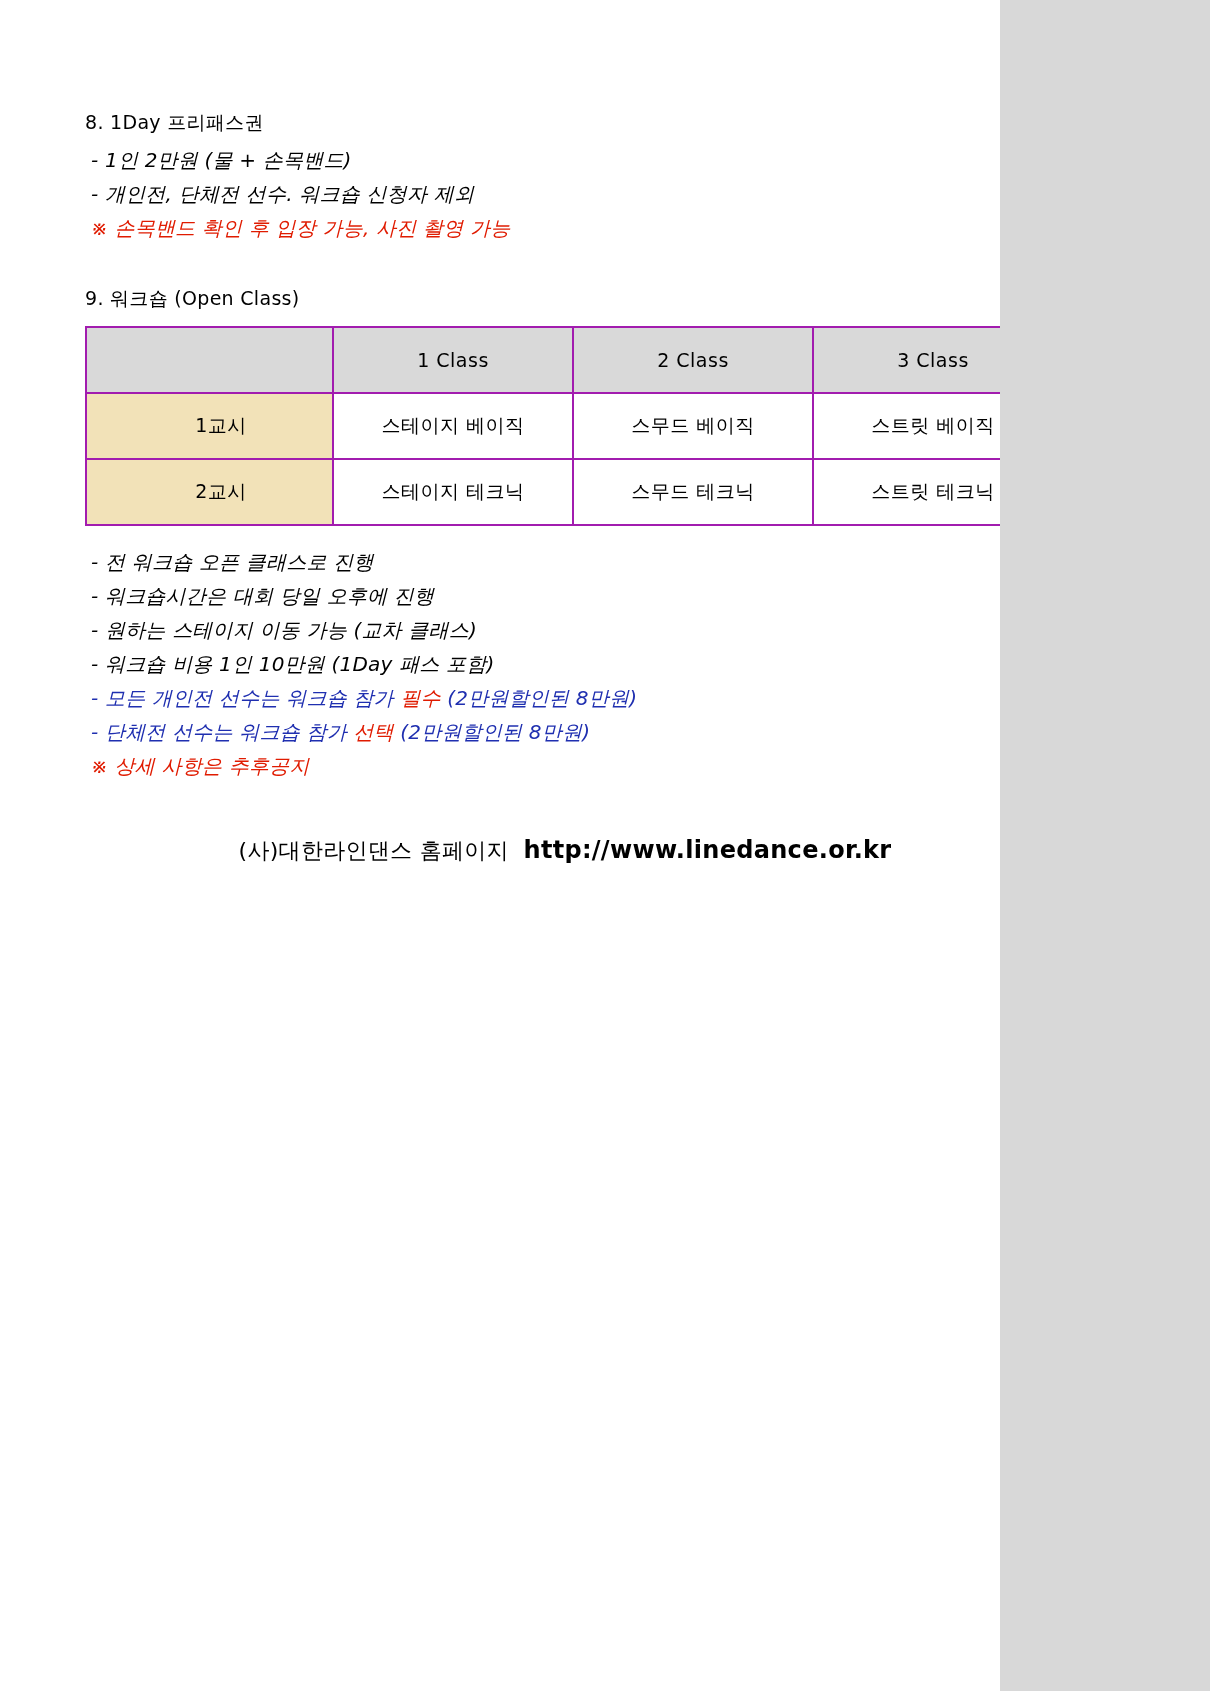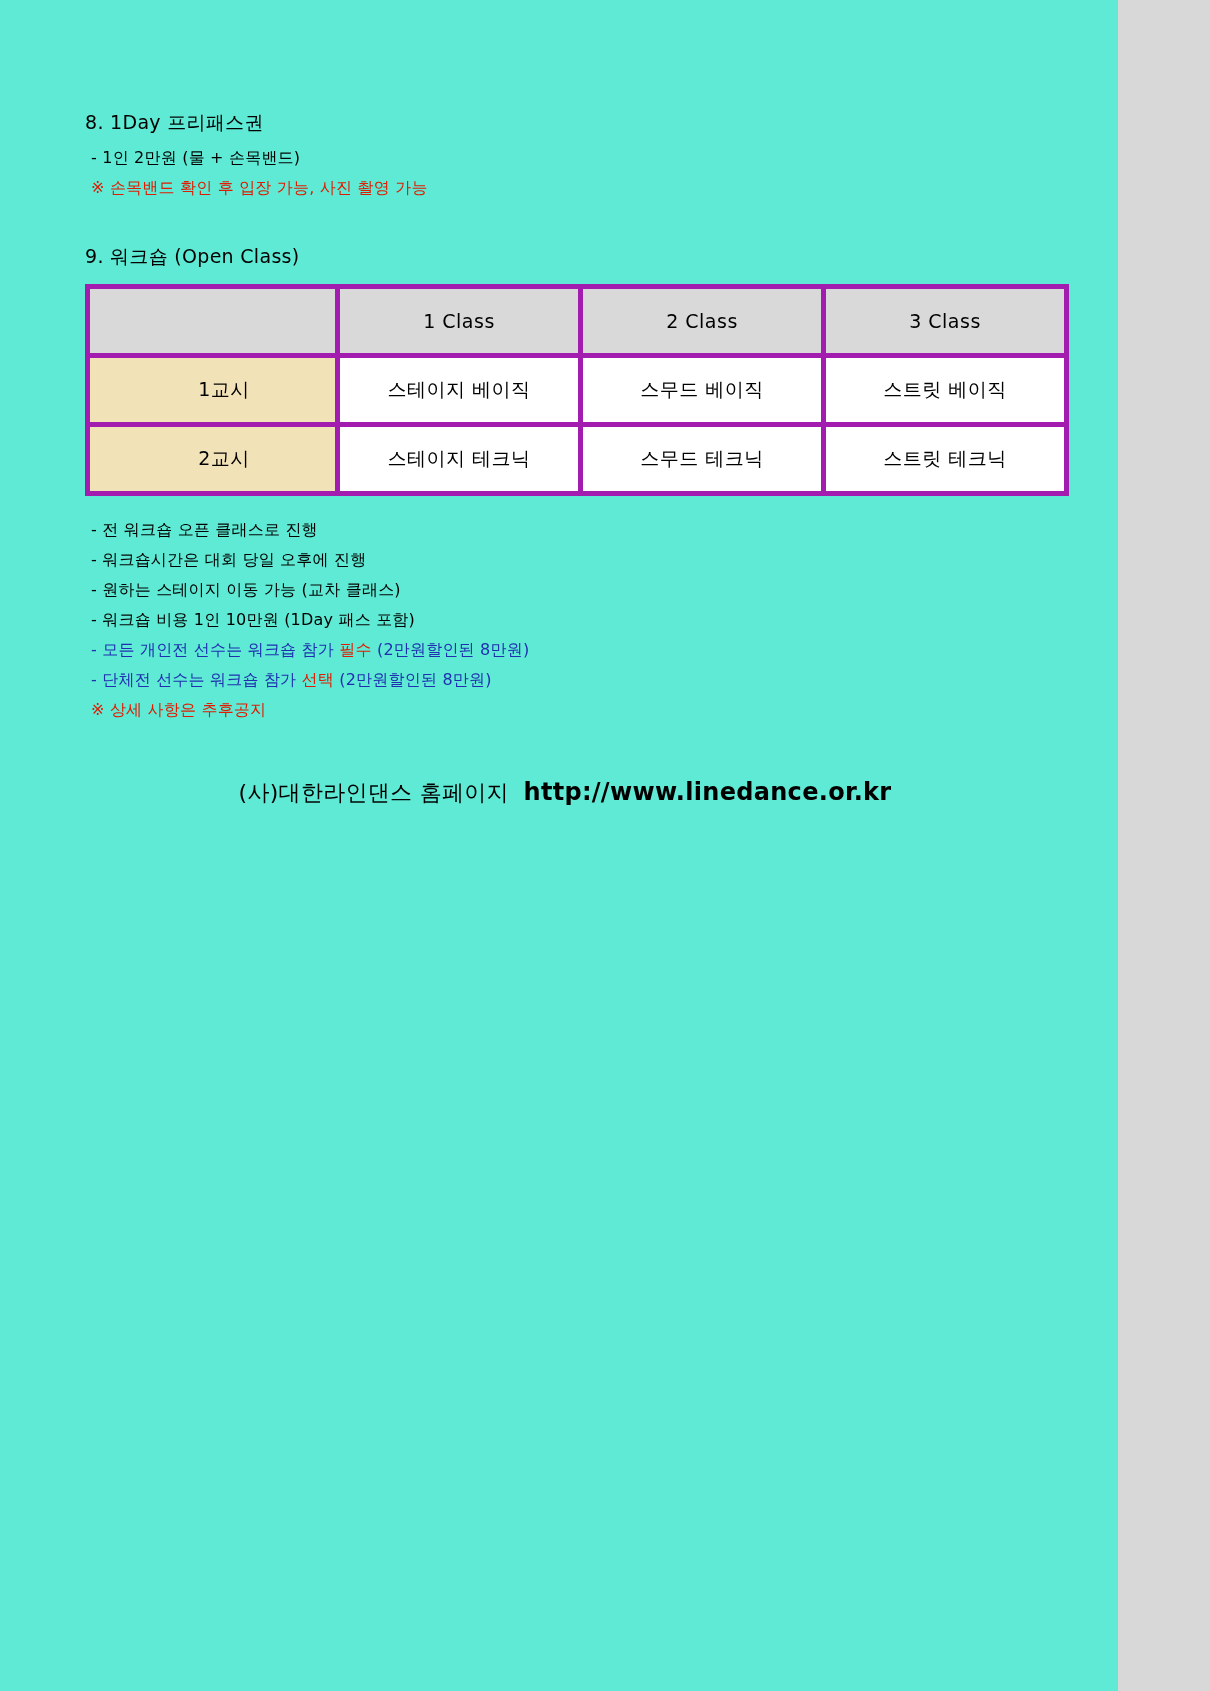--- a/index.html
+++ b/index.html
@@ -7,61 +7,62 @@
     padding: 0;
     background: #d8d8d8;
   }
   body {
     width: 1210px;
     height: 1691px;
     font-family: "DejaVu Sans", "Liberation Sans", sans-serif;
   }
   .page {
     position: relative;
-    width: 1118px;
+    width: 1000px;
     height: 1691px;
-    background: #5eead4;
+    background: #ffffff;
     box-sizing: border-box;
     padding: 0;
     overflow: hidden;
   }
   .content {
     position: absolute;
     left: 85px;
     top: 110px;
     width: 960px;
   }
   .sec-title {
     font-size: 19px;
     color: #000;
     letter-spacing: 0.3px;
     margin-bottom: 14px;
   }
   .line {
-    font-size: 16px;
+    font-size: 20px;
     color: #000;
     line-height: 1.0;
     margin: 0 0 14px 6px;
     letter-spacing: 0.2px;
+    font-style: italic;
   }
   .line.red { color: #e01b00; margin-top: 8px; }
   .line.blue { color: #1f2fb0; }
   .line .redword { color: #e01b00; }
   .gap-sm { height: 16px; }
   .gap-md { height: 34px; }
 
   table.ws {
     border-collapse: collapse;
     width: 951px;
     margin-top: 4px;
     margin-bottom: 10px;
     table-layout: fixed;
   }
   table.ws td, table.ws th {
-    border: 5px solid #a21caf;
+    border: 2px solid #a21caf;
     height: 62px;
     text-align: center;
     vertical-align: middle;
     font-size: 19px;
     font-weight: normal;
     color: #000;
     letter-spacing: 0.5px;
     margin-top: 40px;
   }
   table.ws th.corner {
@@ -101,20 +102,21 @@
   }
 </style>
 </head>
 <body>
 
 <div class="page">
   <div class="content">
 
     <div class="sec-title">8. 1Day 프리패스권</div>
     <div class="line">- 1인 2만원 (물 + 손목밴드)</div>
+    <div class="line">- 개인전, 단체전 선수. 워크숍 신청자 제외</div>
     <div class="line red">※ 손목밴드 확인 후 입장 가능, 사진 촬영 가능</div>
 
     <div class="gap-md"></div>
 
     <div class="sec-title">9. 워크숍 (Open Class)</div>
 
     <table class="ws">
       <tbody>
           <tr>
         <th class="corner"></th>

